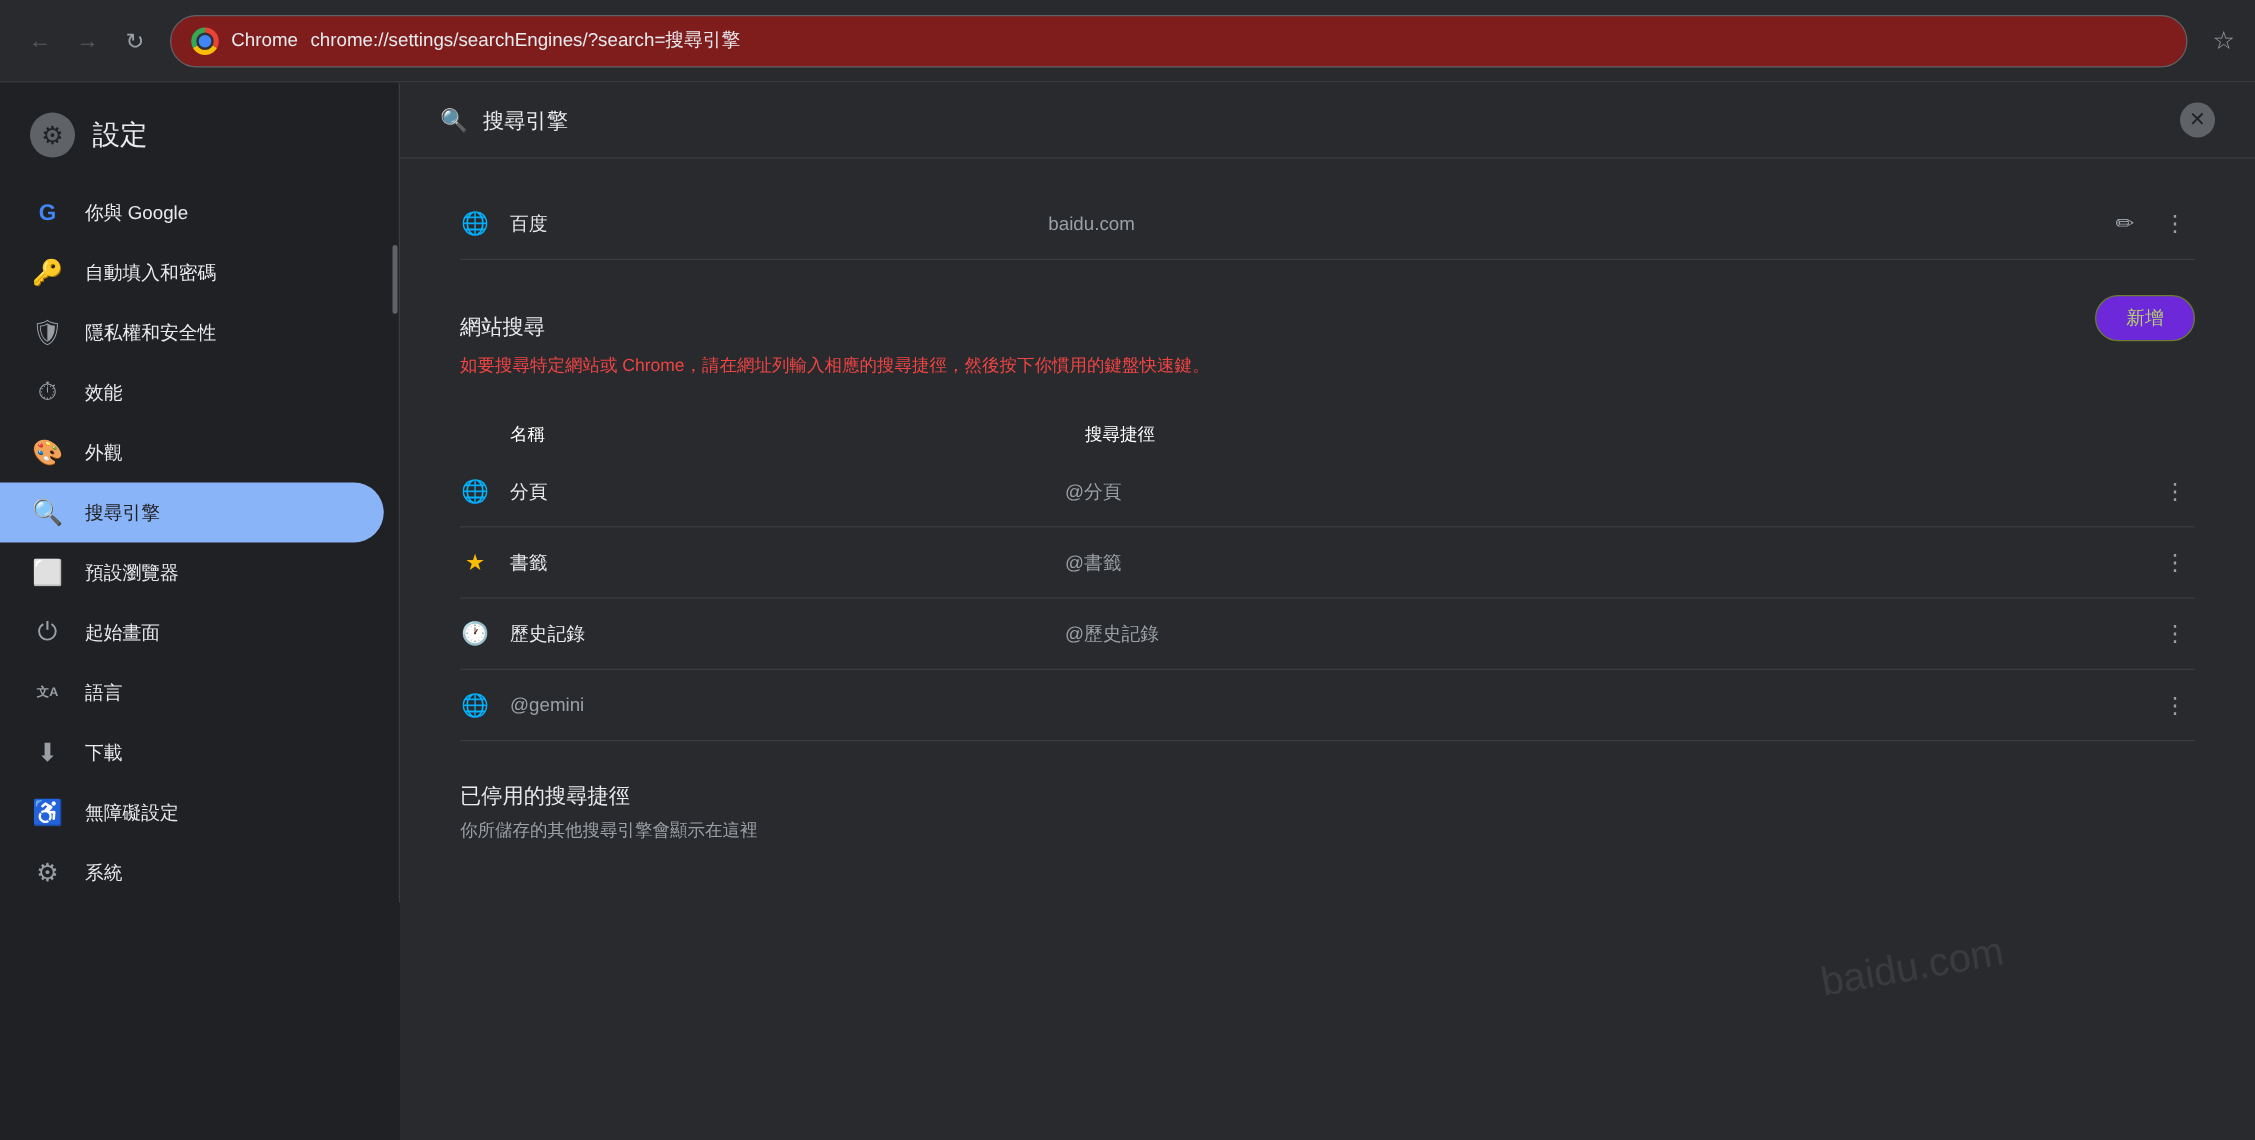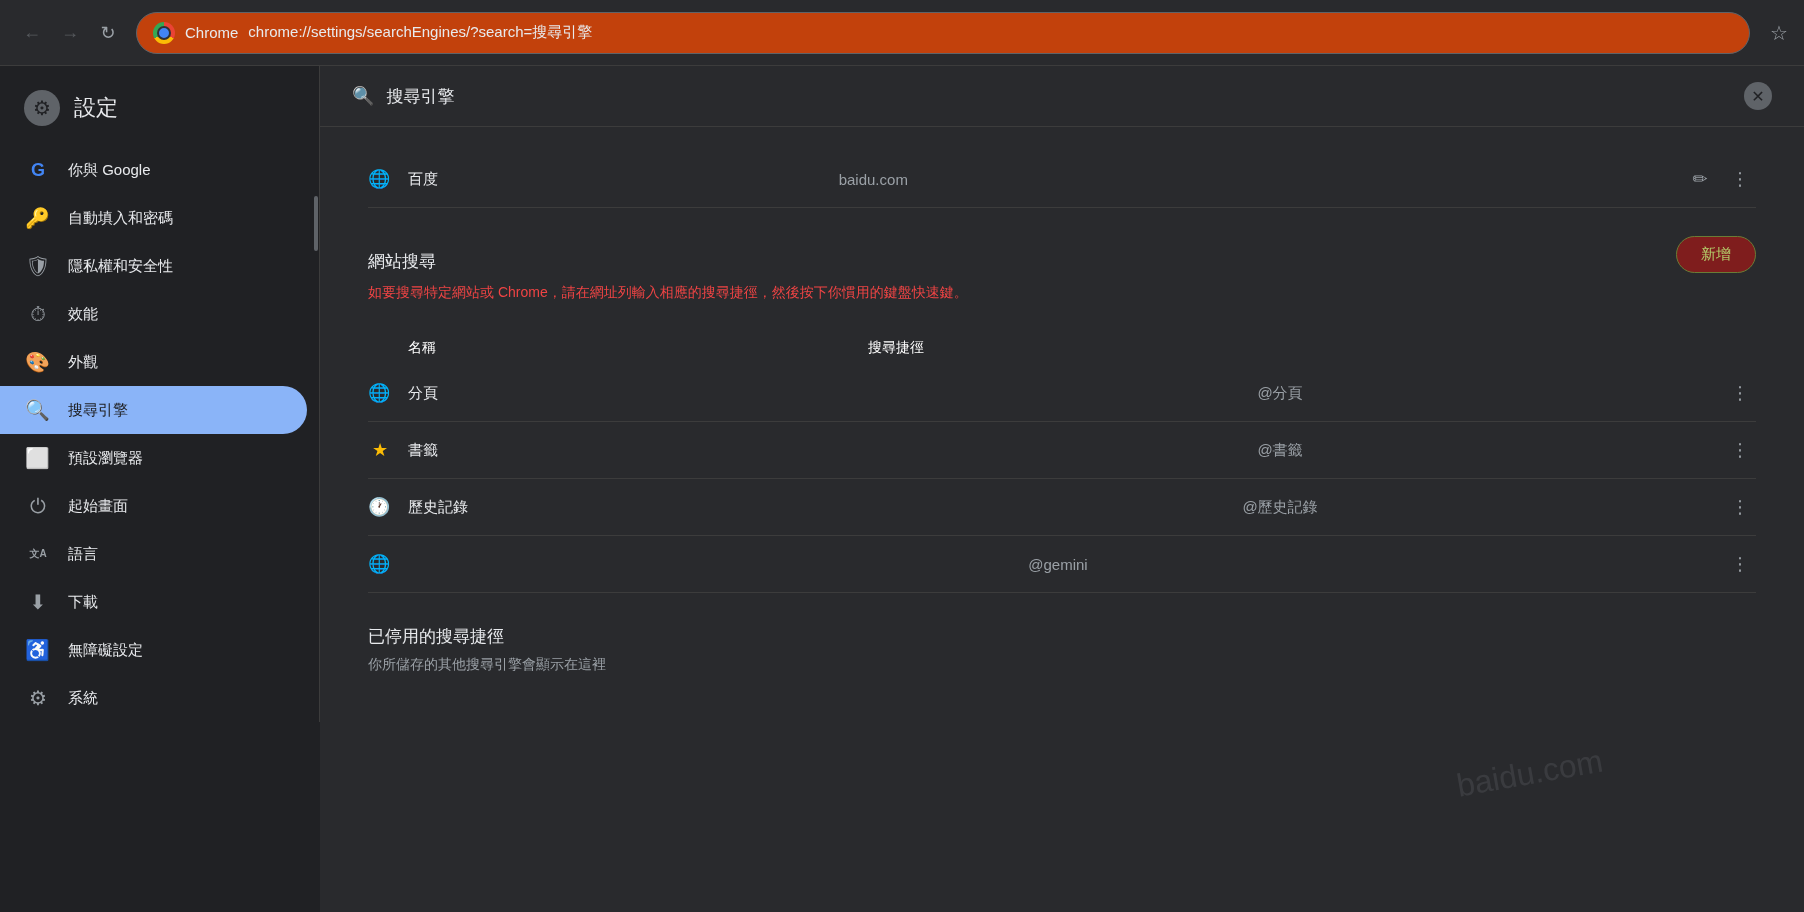--- a/index.html
+++ b/index.html
@@ -40,21 +40,21 @@
       cursor: pointer;
       display: flex;
       align-items: center;
       justify-content: center;
       font-size: 18px;
     }
     .nav-btn.disabled { opacity: 0.4; cursor: default; }
 
     .address-bar {
       flex: 1;
-      background: #c2410c;
+      background: #7f1d1d;
       border-radius: 24px;
       height: 42px;
       display: flex;
       align-items: center;
       padding: 0 16px;
       gap: 10px;
       border: 1px solid #5f6368;
     }
     .chrome-logo {
       width: 22px;
@@ -271,21 +271,21 @@
       align-items: flex-end;
       justify-content: space-between;
       margin: 28px 0 8px;
     }
     .section-title {
       font-size: 17px;
       color: #e8eaed;
       font-weight: 500;
     }
     .add-btn {
-      background: #7f1d1d;
+      background: #6d28d9;
       color: #b5cf6b;
       border: 1px solid #6a7c35;
       border-radius: 20px;
       padding: 8px 24px;
       font-size: 15px;
       cursor: pointer;
       font-family: inherit;
     }
 
     .section-desc {
@@ -330,21 +330,20 @@
     .site-name {
       flex: 1;
       font-size: 15px;
       color: #e8eaed;
       min-width: 200px;
     }
     .site-shortcut {
       flex: 2;
       font-size: 15px;
       color: #9aa0a6;
-      text-align: center;
     }
     .site-more-btn {
       width: 32px;
       height: 32px;
       border-radius: 50%;
       background: transparent;
       border: none;
       cursor: pointer;
       color: #9aa0a6;
       font-size: 18px;

